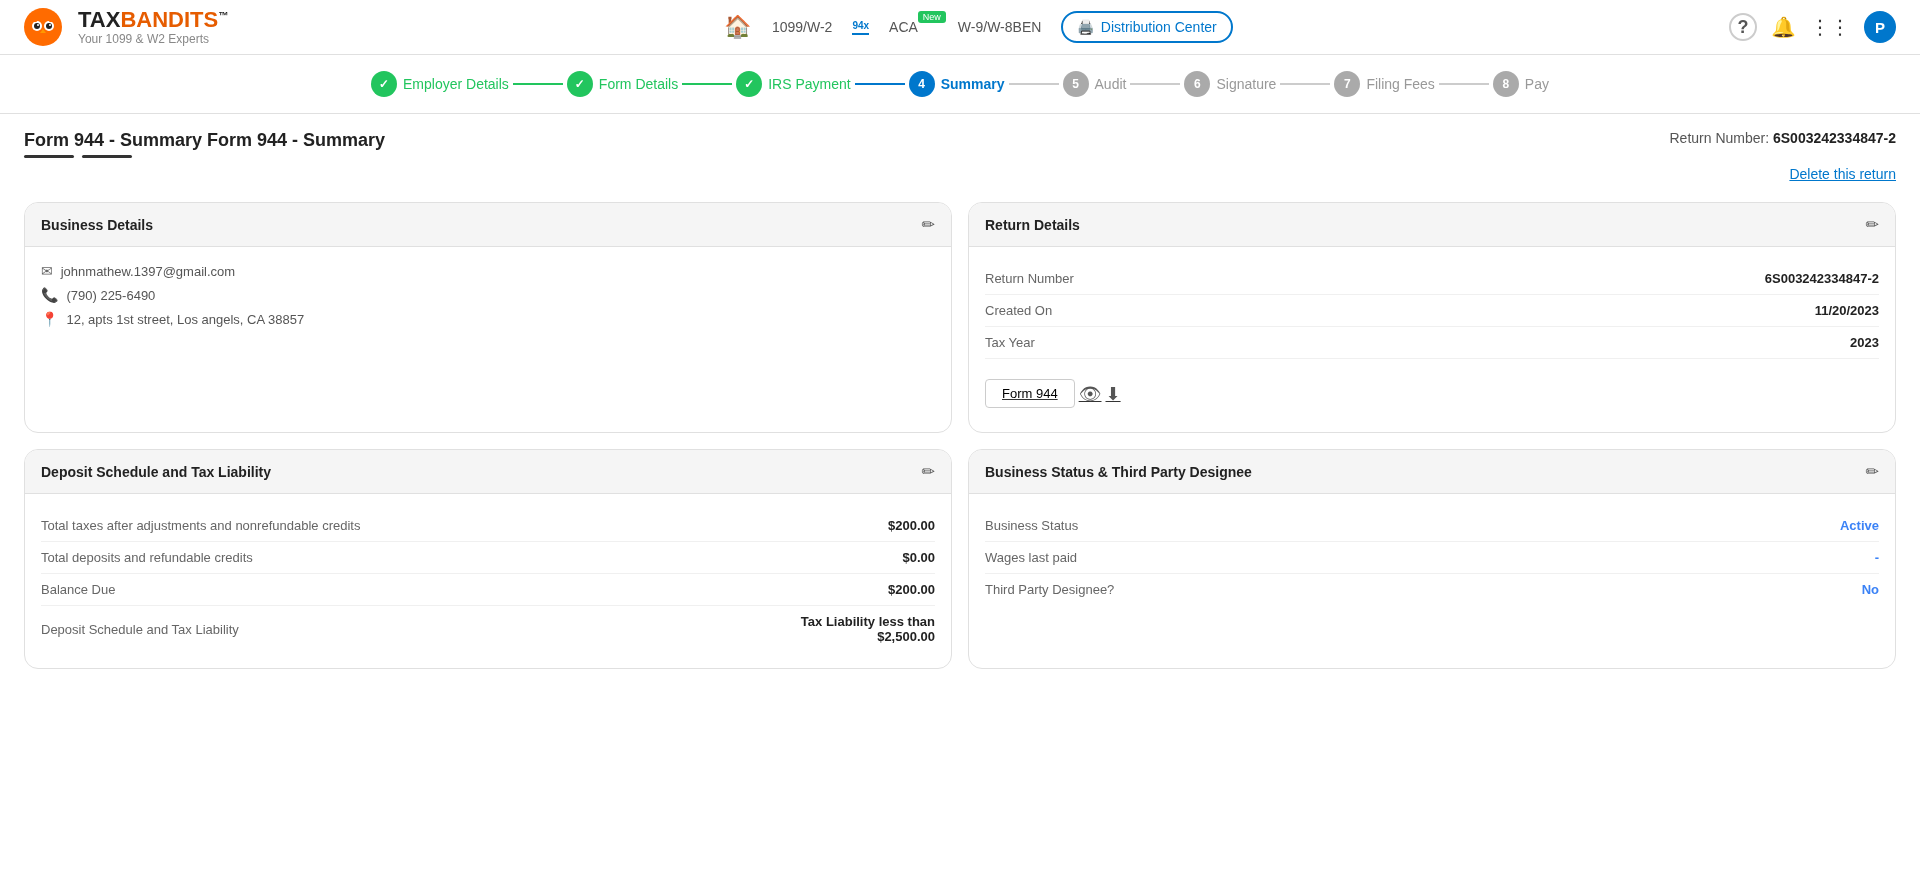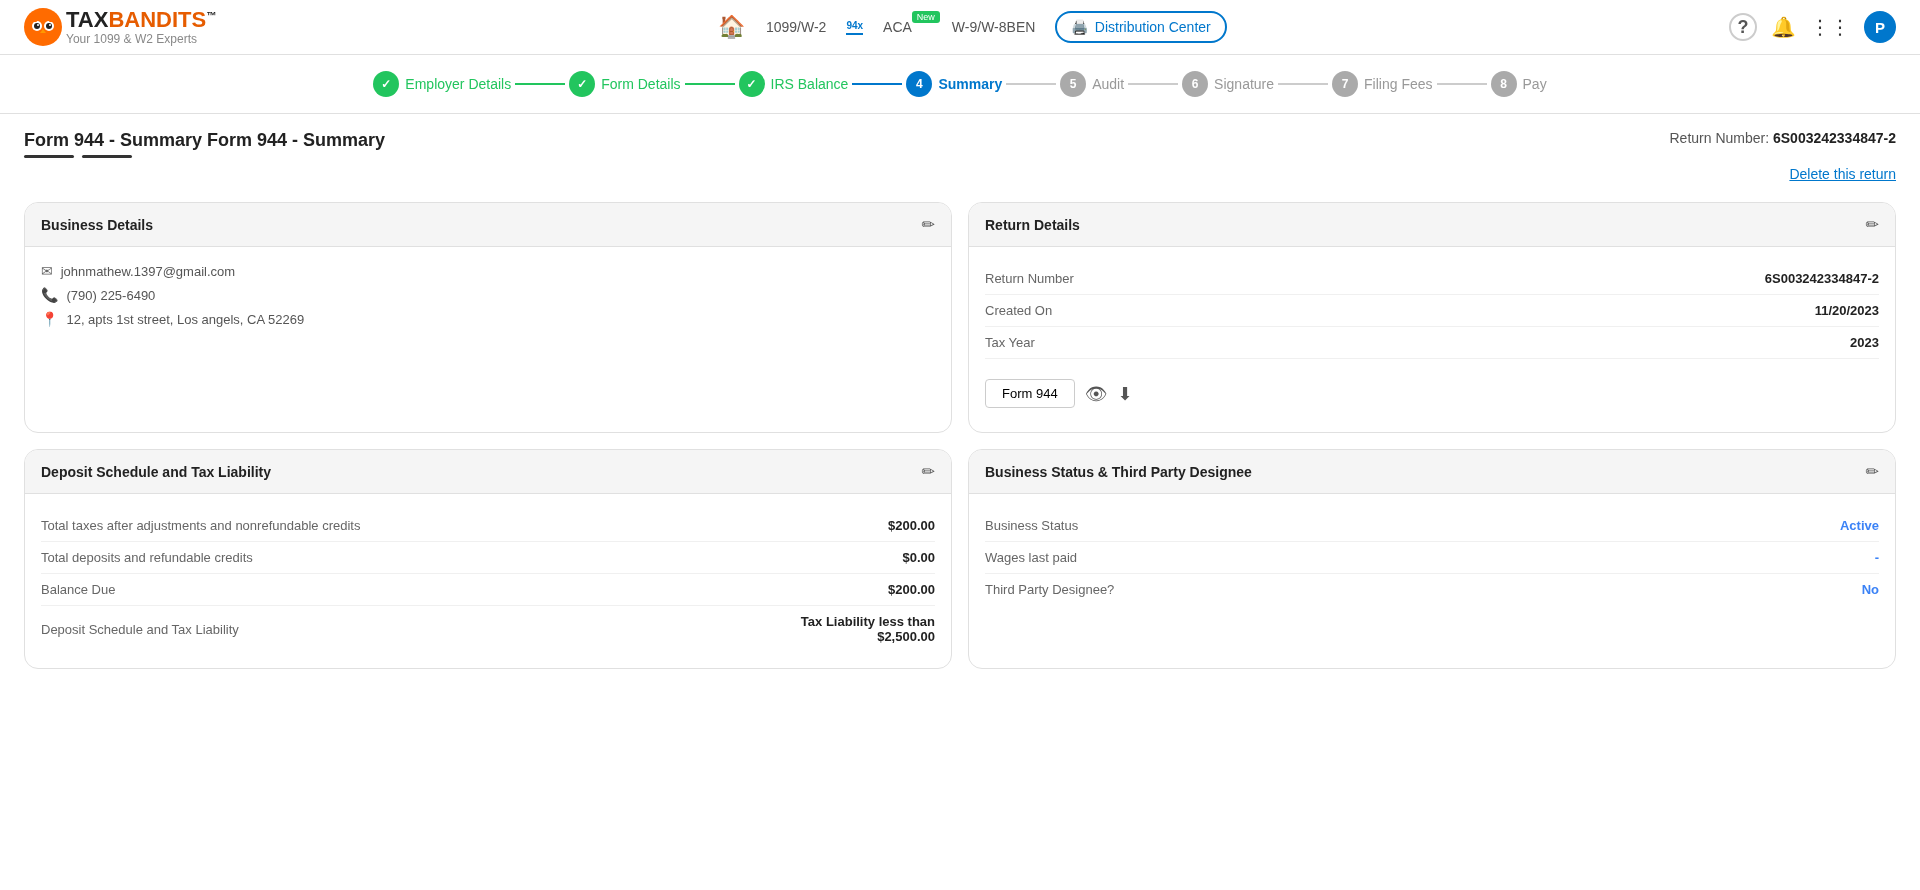--- a/index.html
+++ b/index.html
@@ -10,21 +10,21 @@
       display: flex;
       align-items: center;
       justify-content: space-between;
       padding: 8px 24px;
       border-bottom: 1px solid #e0e0e0;
       background: #fff;
     }
     .logo-area {
       display: flex;
       align-items: flex-start;
-      gap: 4px;
+      gap: 16px;
     }
     .nav-links {
       display: flex;
       align-items: center;
       gap: 20px;
     }
     .nav-links a {
       text-decoration: none;
       color: #555;
       font-size: 14px;
@@ -214,23 +214,24 @@
       font-size: 13px;
     }
     .detail-row:last-child { border-bottom: none; }
     .detail-label { color: #666; }
     .detail-value { font-weight: bold; color: #222; }
 
     
     .form-button-row {
       display: flex;
       align-items: center;
-      gap: 10px;
+      gap: 4px;
       margin-top: 12px;
       padding: 8px 0;
+      text-decoration: underline;
     }
     .form-btn {
       border: 1px solid #ccc;
       background: #fff;
       padding: 6px 16px;
       border-radius: 4px;
       font-size: 13px;
       cursor: pointer;
       font-weight: 500;
     }
@@ -330,21 +331,21 @@
   <div class="step-line done-line"></div>
 
   <div class="step-item">
     <div class="step-circle done">✓</div>
     <span class="step-label done-label">Form Details</span>
   </div>
   <div class="step-line done-line"></div>
 
   <div class="step-item">
     <div class="step-circle done">✓</div>
-    <span class="step-label done-label">IRS Balance</span>
+    <span class="step-label done-label">IRS Payment</span>
   </div>
   <div class="step-line active-line"></div>
 
   <div class="step-item">
     <div class="step-circle active">4</div>
     <span class="step-label active-label">Summary</span>
   </div>
   <div class="step-line pending-line"></div>
 
   <div class="step-item">
@@ -400,21 +401,21 @@
       <div class="contact-row">
         <span class="contact-icon">✉</span>
         <span>johnmathew.1397@gmail.com</span>
       </div>
       <div class="contact-row">
         <span class="contact-icon">📞</span>
         <span>(790) 225-6490</span>
       </div>
       <div class="contact-row">
         <span class="contact-icon">📍</span>
-        <span>12, apts 1st street, Los angels, CA 52269</span>
+        <span>12, apts 1st street, Los angels, CA 38857</span>
       </div>
     </div>
   </div>
 
   <div class="card">
     <div class="card-header">
       <span class="card-header-title">Return Details</span>
       <span class="edit-icon">✏</span>
     </div>
     <div class="card-body">

